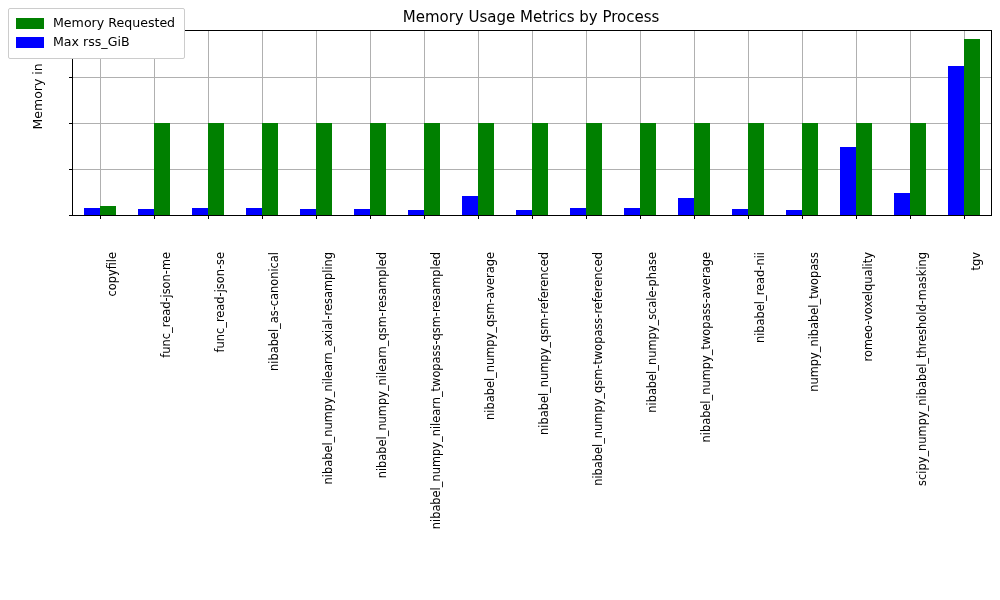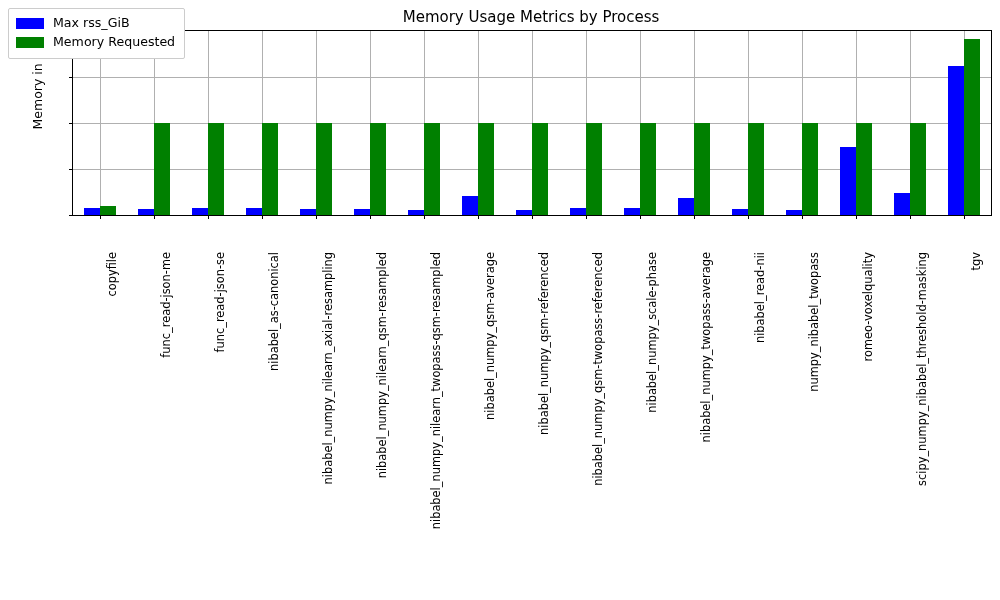--- a/index.html
+++ b/index.html
@@ -257,22 +257,22 @@
         <div class="bar bar-req" title="Memory Requested: 2 GiB (numpy_nibabel_twopass)" style="left: 729px; width: 16.2px; height: 92px; background: rgb(0, 128, 0);"></div>
         <div class="bar bar-req" title="Memory Requested: 2 GiB (romeo-voxelquality)" style="left: 783px; width: 16.2px; height: 92px; background: rgb(0, 128, 0);"></div>
         <div class="bar bar-req" title="Memory Requested: 2 GiB (scipy_numpy_nibabel_threshold-masking)" style="left: 837px; width: 16.2px; height: 92px; background: rgb(0, 128, 0);"></div>
         <div class="bar bar-req" title="Memory Requested: 3.82 GiB (tgv)" style="left: 891px; width: 16.2px; height: 175.72px; background: rgb(0, 128, 0);"></div>
       </div>
   </div>
 
 
   <div id="legend">
     <div class="legend-row">
+      <span class="legend-swatch" style="background:#008000;"></span>
+      <span class="legend-label">Memory Requested</span>
+    </div>
+    <div class="legend-row">
       <span class="legend-swatch" style="background:#0000ff;"></span>
       <span class="legend-label">Max rss_GiB</span>
     </div>
-    <div class="legend-row">
-      <span class="legend-swatch" style="background:#008000;"></span>
-      <span class="legend-label">Memory Requested</span>
-    </div>
   </div>
 
 </div>
 
 </body></html>

